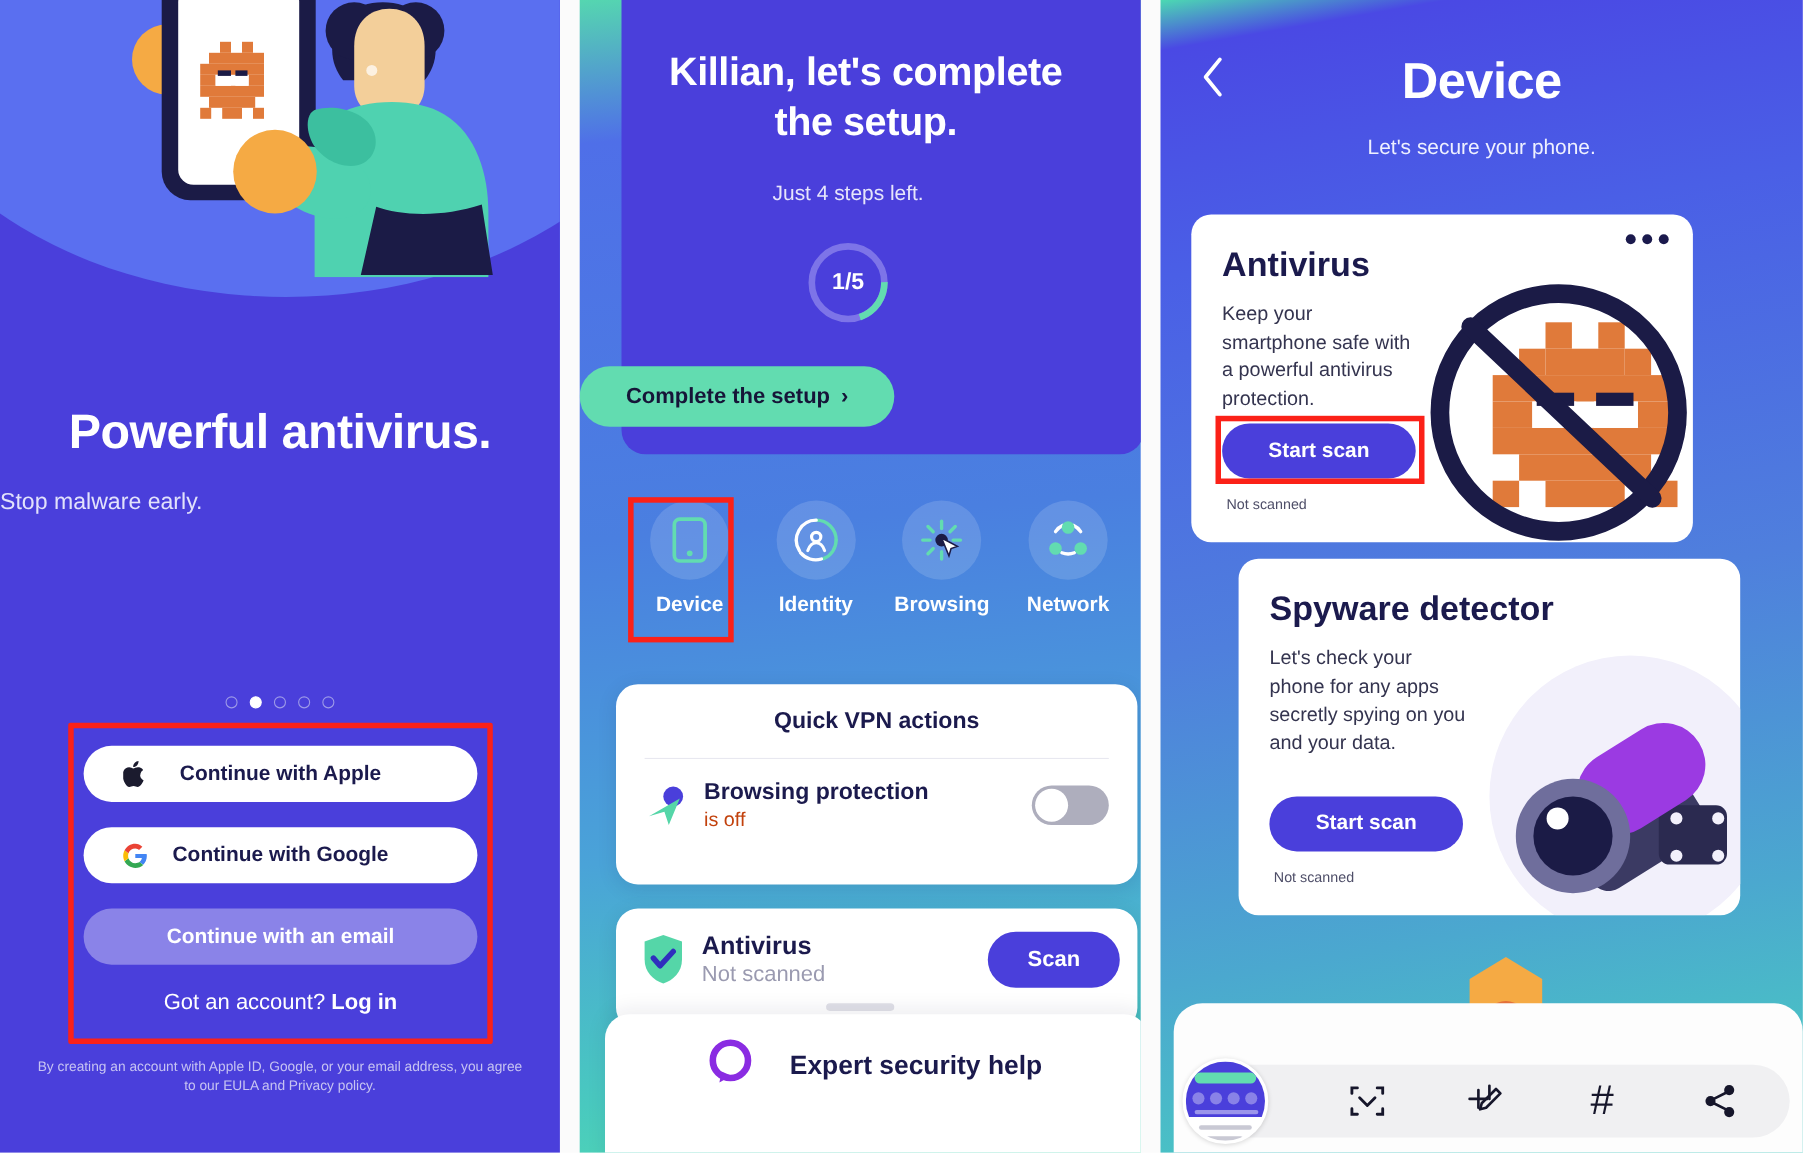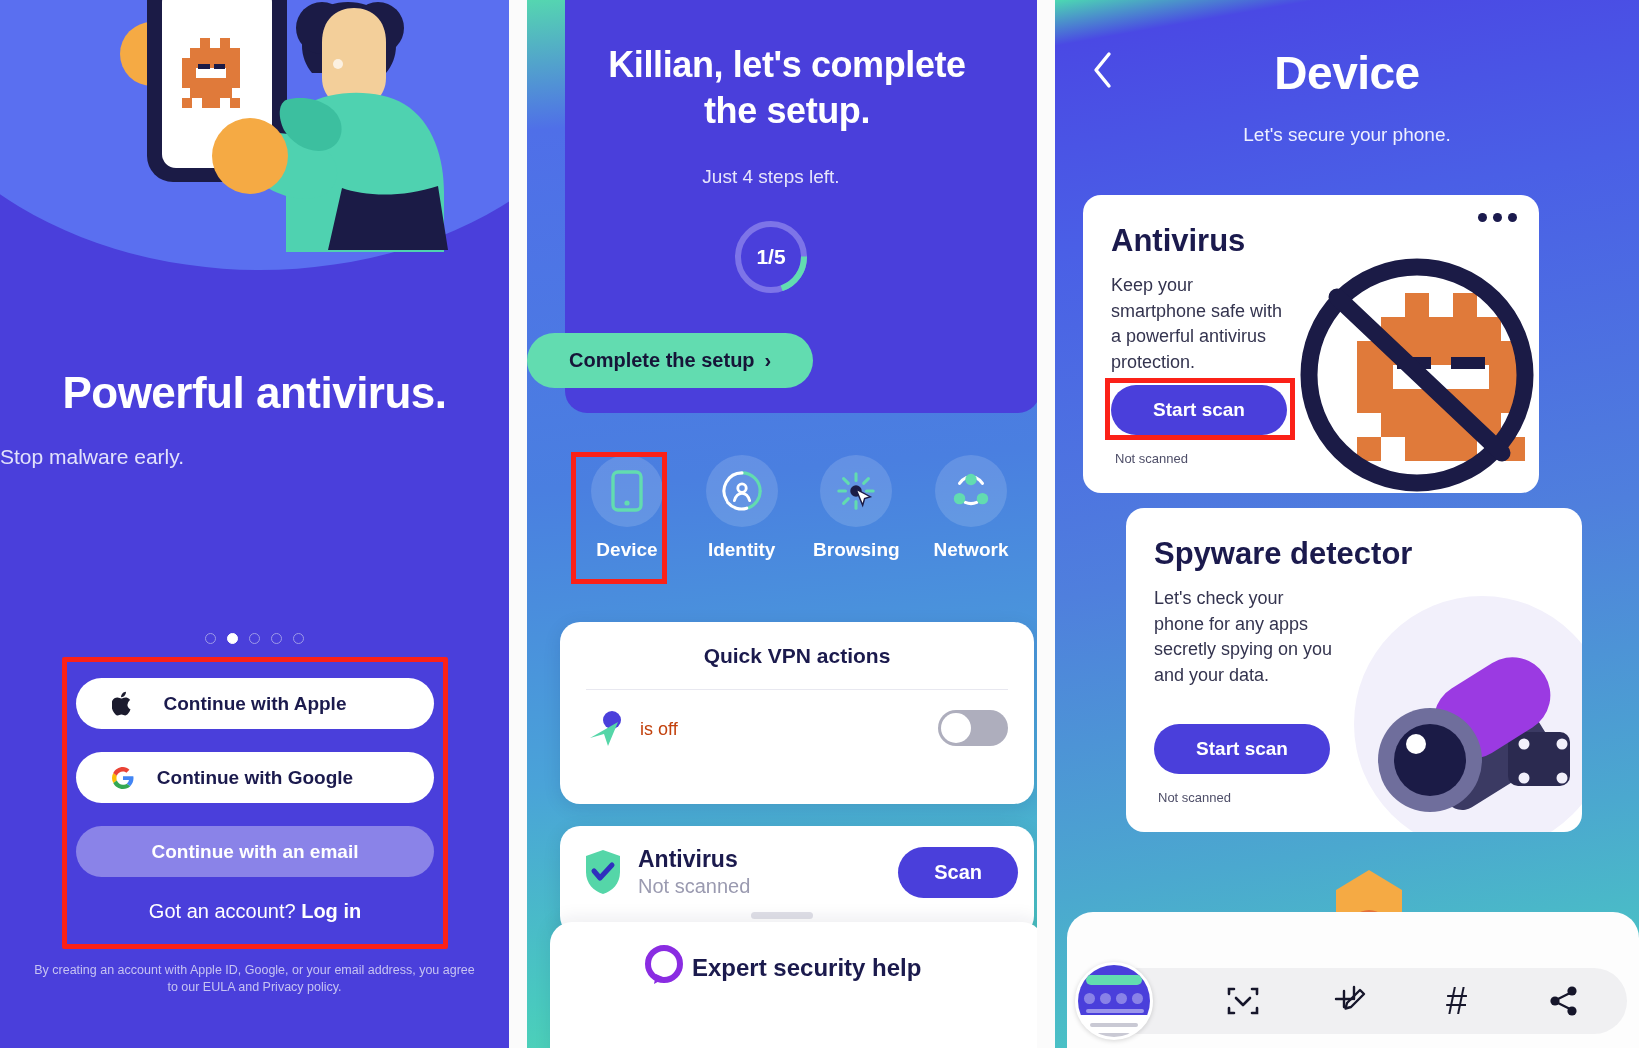--- a/index.html
+++ b/index.html
@@ -160,21 +160,21 @@
   .av-scan {
     background:#4a3fdb; color:#fff; font-size:20px; font-weight:700;
     padding: 14px 36px; border-radius: 26px; cursor:pointer;
   }
   .p2-grabber { position:absolute; left:50%; transform:translateX(-50%); top: 912px; width: 62px; height:7px; border-radius:4px; background:#e1e1e8; }
   .p2-sheet {
     position:absolute; left: 23px; top: 922px; width: 494px; height: 140px;
     background:#fff; border-radius: 22px 22px 0 0;
     box-shadow: 0 -4px 18px rgba(20,20,60,0.08);
   }
-  .p2-expert { display:flex; align-items:center; gap:6px; padding: 22px 0 0 92px; }
+  .p2-expert { display:flex; align-items:center; gap:32px; padding: 22px 0 0 92px; }
   .p2-expert-txt { color:#1b1a4d; font-size:24px; font-weight:700; }
 
   
   .panel3 {
     position: relative; width: 584px; height: 1048px; overflow:hidden;
     flex: 1 1 auto;
     background: linear-gradient(170deg, #4cd9b2 0%, #4a49e4 4%, #4a5fe6 22%, #4f7fdd 52%, #4ba8cf 78%, #49c9c2 96%);
   }
   .p3-back {
     position:absolute; left: 28px; top: 45px; width: 40px; height:50px;
@@ -407,20 +407,21 @@
       <div class="vpn-title">Quick VPN actions</div>
       <div class="vpn-divider"></div>
       <div class="vpn-row">
         <div class="vpn-ico">
           <svg width="44" height="40" viewBox="0 0 44 40">
             <circle cx="26" cy="12" r="9" fill="#4a3fdb"></circle>
             <path d="M4 30L32 14 22 38 18 26z" fill="#55d6a8"></path>
           </svg>
         </div>
         <div class="vpn-texts">
+          <div class="vpn-name">Browsing protection</div>
           <div class="vpn-state">is off</div>
         </div>
         <div class="toggle">
             <span class="knob"></span>
           </div>
       </div>
     </div>
 
     <div class="p2-card p2-card-av">
       <div class="av-row">

